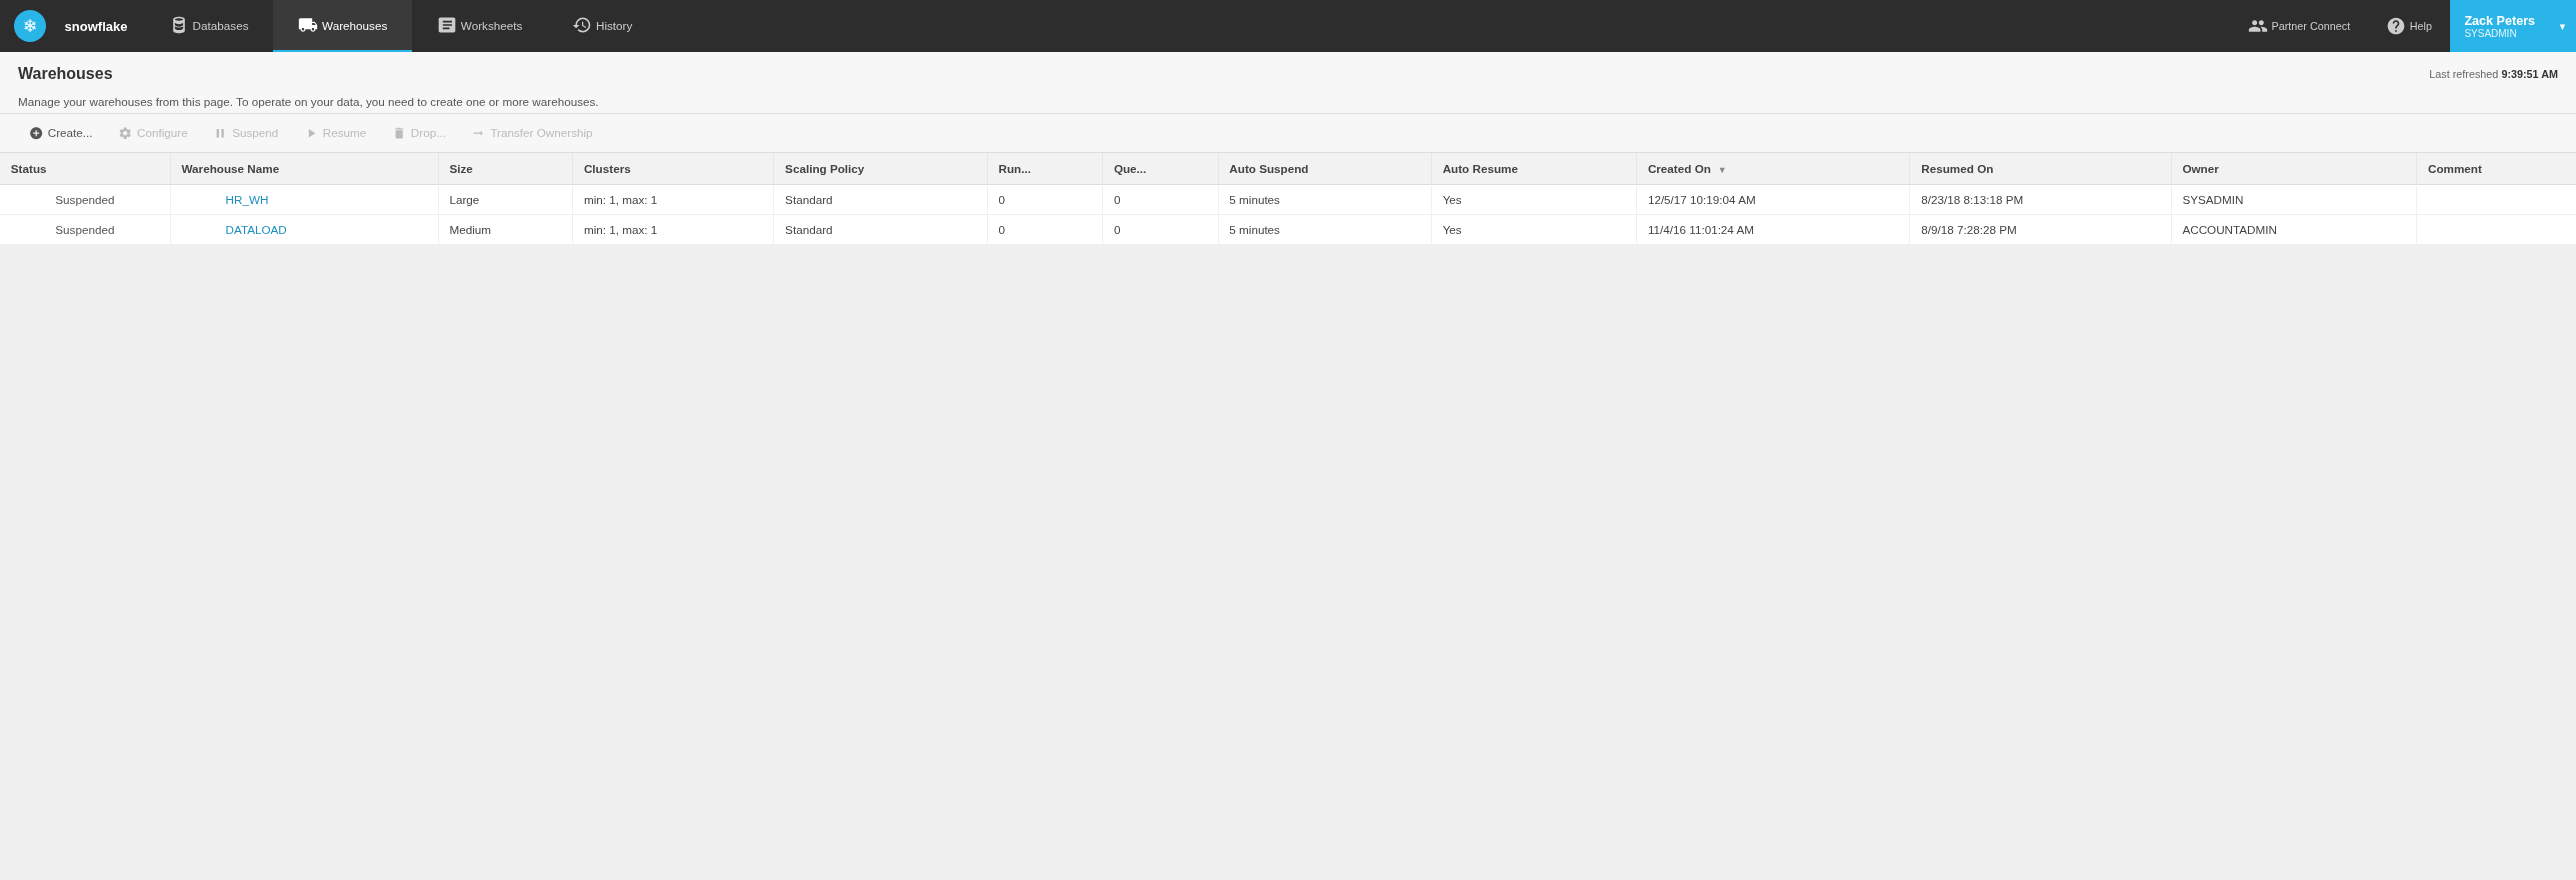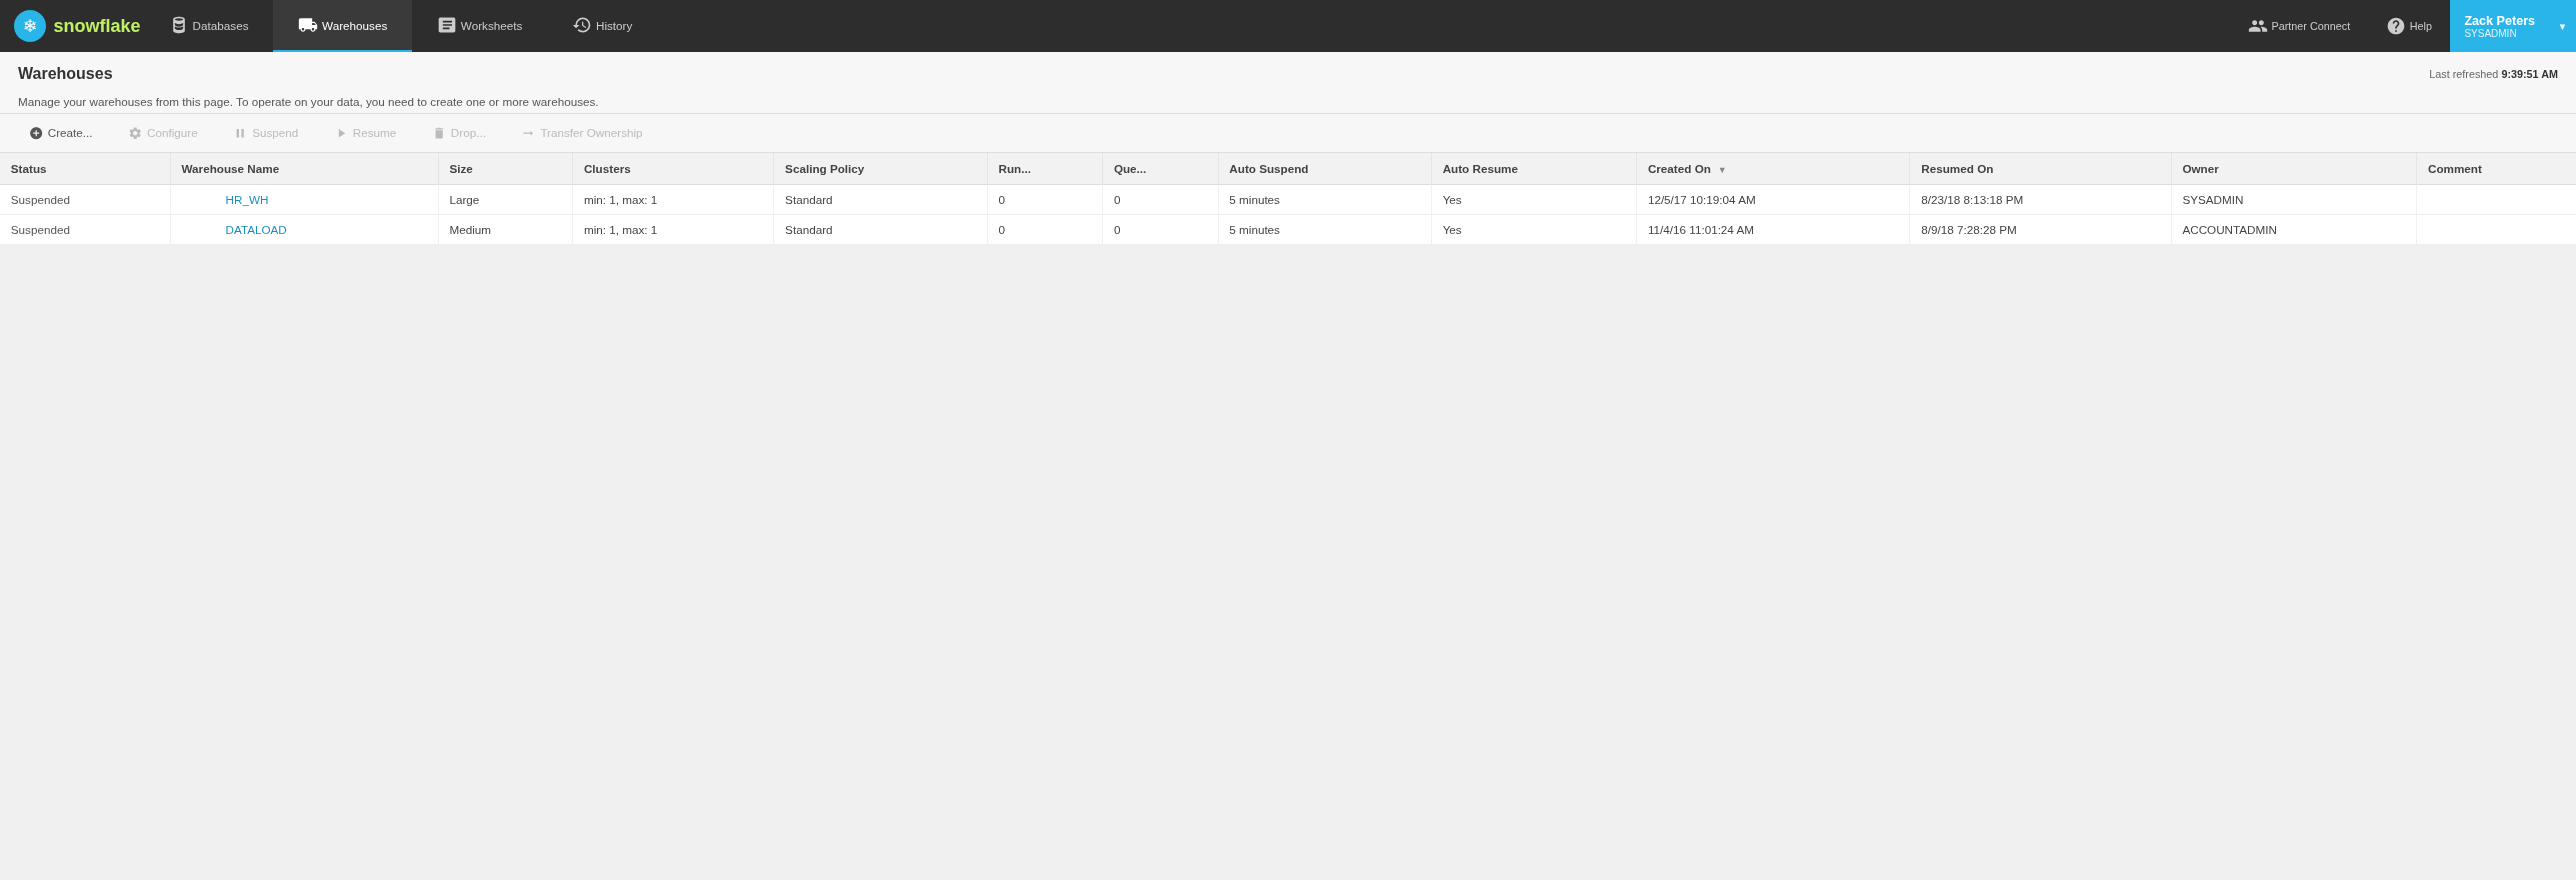--- a/index.html
+++ b/index.html
@@ -151,21 +151,21 @@
       font-size: 11.7px;
       color: #555;
       margin-top: 12px;
     }
 
     
     .toolbar {
       display: flex;
       align-items: center;
       padding: 7.2px 18px;
-      gap: 14px;
+      gap: 4px;
       background: #f7f7f7;
       border-bottom: 0.9px solid #ddd;
     }
     .toolbar-btn {
       display: flex;
       align-items: center;
       gap: 4.5px;
       padding: 4.5px 10.8px;
       background: none;
       border: none;
@@ -214,33 +214,34 @@
     }
     td:last-child { border-right: none; }
     .link-text {
       color: #1a8fbf;
       cursor: pointer;
       text-decoration: none;
       padding-left: 44px;
     }
     .status-suspended {
       color: #555;
+      text-align: center;
     }
   </style>
 </head>
 <body>
 
 <div class="top-nav">
   <div class="logo-area">
     <div class="snowflake-logo">
       <svg class="snowflake-icon" viewBox="0 0 40 40" style="font-size:13px">
         <circle cx="20" cy="20" r="20" fill="#29b5e8"></circle>
         <text x="20" y="27" text-anchor="middle" font-size="22" fill="white">❄</text>
       </svg>
-      <span style="color: #bef264; font-size: 18px; font-weight: bold;">snowflake</span>
+      <span style="color: #ffffff; font-size: 13px; font-weight: bold; margin-left: 11px;">snowflake</span>
     </div>
   </div>
 
   <div class="nav-items">
     <div class="nav-item">
       <svg viewBox="0 0 24 24">
           <path d="M12 2C8.13 2 5 3.34 5 5v14c0 1.66 3.13 3 7 3s7-1.34 7-3V5c0-1.66-3.13-3-7-3zm0 2c3.31 0 5 1.12 5 1.5S15.31 7 12 7 7 5.88 7 5.5 8.69 4 12 4zm0 14c-3.31 0-5-1.12-5-2.5v-1.84C8.39 14.5 10.1 15 12 15s3.61-.5 5-1.34V15.5c0 1.38-1.69 2.5-5 2.5zm5-6.5c0 1.38-1.69 2.5-5 2.5s-5-1.12-5-2.5V9.66C8.39 10.5 10.1 11 12 11s3.61-.5 5-1.34V11.5z"></path>
         </svg>
       <span>Databases</span>
     </div>

